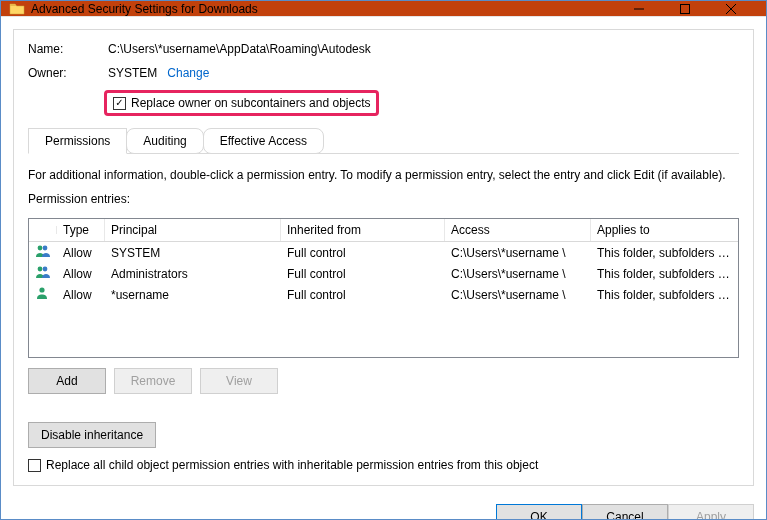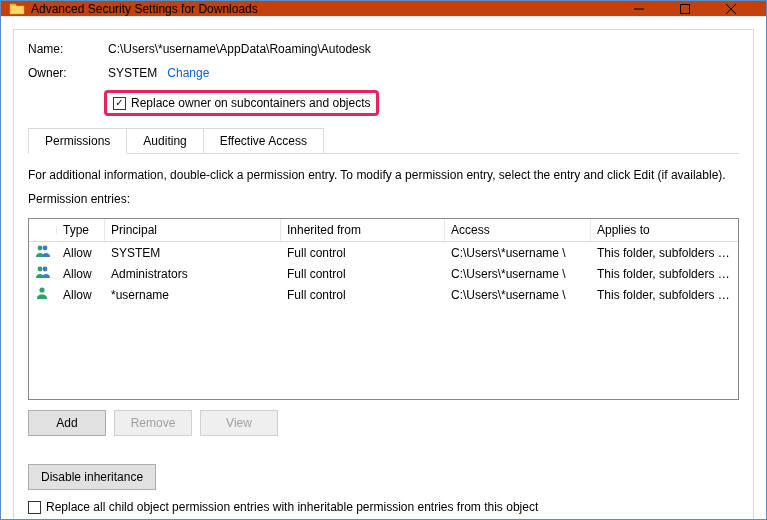--- a/index.html
+++ b/index.html
@@ -89,33 +89,34 @@
     cursor: default;
     position: relative;
   }
   .tab.active {
     border-bottom: 1px solid #fff;
     z-index: 3;
   }
   .tab.inactive {
     background: #fff;
     border-bottom: 1px solid #d9d9d9;
+    border-radius: 8px;
   }
   .tabpage {
     border-top: 1px solid #d9d9d9;
     margin-top: -1px;
     padding-top: 14px;
     position: relative;
     z-index: 1;
   }
   .infotext { margin-bottom: 10px; }
   .entries-label { margin-bottom: 12px; }
   .grid-wrap {
     border: 1px solid #828790;
-    height: 182px;
+    height: 140px;
     overflow: hidden;
     background: #fff;
   }
   .grid-header, .grid-row {
     display: grid;
     grid-template-columns: 28px 48px 176px 164px 146px 1fr;
     align-items: center;
   }
   .grid-header {
     border-bottom: 1px solid #d9d9d9;

